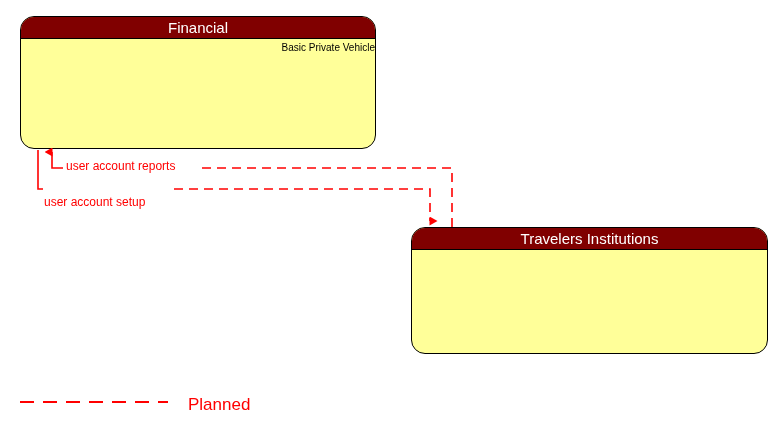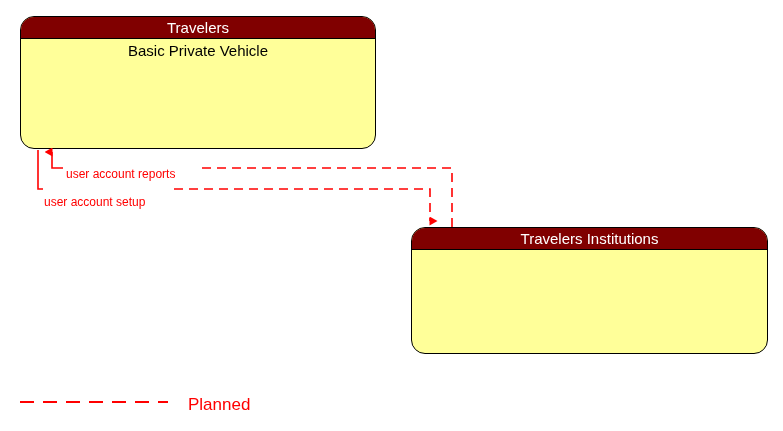--- a/index.html
+++ b/index.html
@@ -30,23 +30,23 @@
     line-height: 21px;
     background: #800000;
     color: #ffffff;
     text-align: center;
     font-size: 15px;
     border-bottom: 1px solid #000000;
     white-space: nowrap;
   }
   .entity-title {
     margin-top: 3px;
-    text-align: center;
+    text-align: right;
     color: #000000;
-    font-size: 15px;
+    font-size: 10px;
     white-space: nowrap;
   }
 
   
   .flow-svg {
     position: absolute;
     left: 0;
     top: 0;
     width: 783px;
     height: 431px;
@@ -70,21 +70,21 @@
     font-size: 17px;
     white-space: nowrap;
   }
 </style>
 </head>
 <body>
 
 <div id="canvas">
 
   <div class="entity" id="entity-0" style="left: 20px; top: 16px; width: 356px; height: 133px;">
-    <div class="entity-header">Travelers</div>
+    <div class="entity-header">Financial</div>
     <div class="entity-title">Basic Private Vehicle</div>
   </div>
 
   <div class="entity" id="entity-1" style="left: 411px; top: 227px; width: 357px; height: 127px;">
     <div class="entity-header">Travelers Institutions</div>
   </div>
 
   <svg class="flow-svg" viewBox="0 0 783 431" xmlns="http://www.w3.org/2000/svg">
     <defs>
       <marker id="arrow-up" markerWidth="9" markerHeight="9" refX="4.5" refY="7.5" orient="auto" markerUnits="userSpaceOnUse">
@@ -101,19 +101,19 @@
     </g>
 
     <g>
       <path d="M38,150 L38,189 L43,189" fill="none" stroke="#ff0000" stroke-width="1.6"></path>
       <path d="M174,189 L430,189 L430,221" fill="none" stroke="#ff0000" stroke-width="1.6" stroke-dasharray="9,6" marker-end="url(#arrow-down)"></path>
     </g>
 
     <line x1="20" y1="402" x2="168" y2="402" stroke="#ff0000" stroke-width="1.8" stroke-dasharray="14,9"></line>
   </svg>
 
-  <div class="flow-label" id="flow-label-0" style="left: 66px; top: 168px;">user account reports</div>
+  <div class="flow-label" id="flow-label-0" style="left: 66px; top: 160px;">user account reports</div>
 
   <div class="flow-label" id="flow-label-1" style="left: 44px; top: 196px;">user account setup</div>
 
   <div class="legend-label" style="left:188px; top:395px;">Planned</div>
 
 </div>
 
 </body></html>

